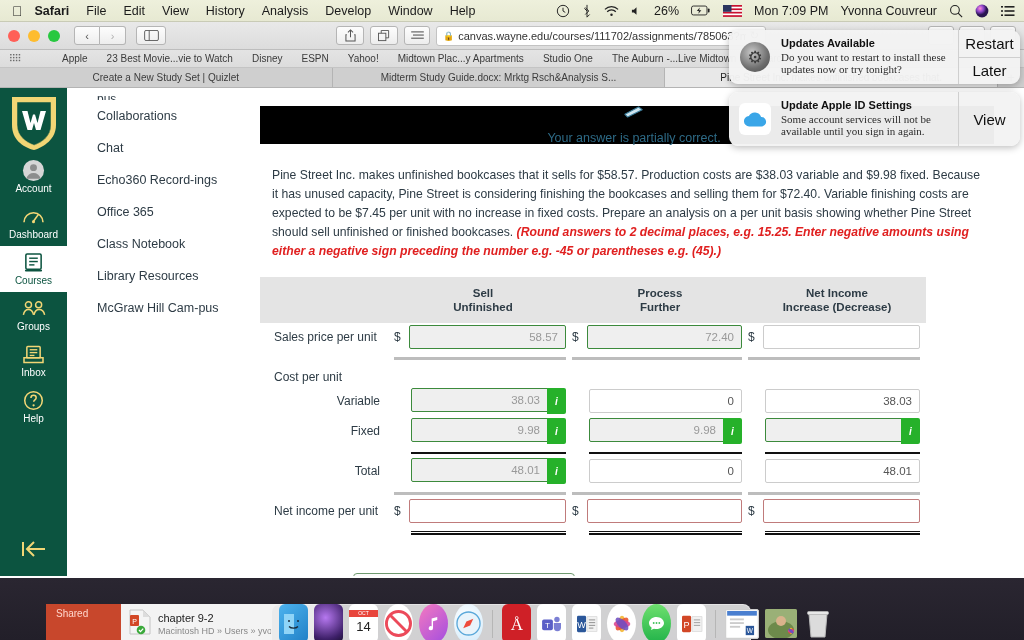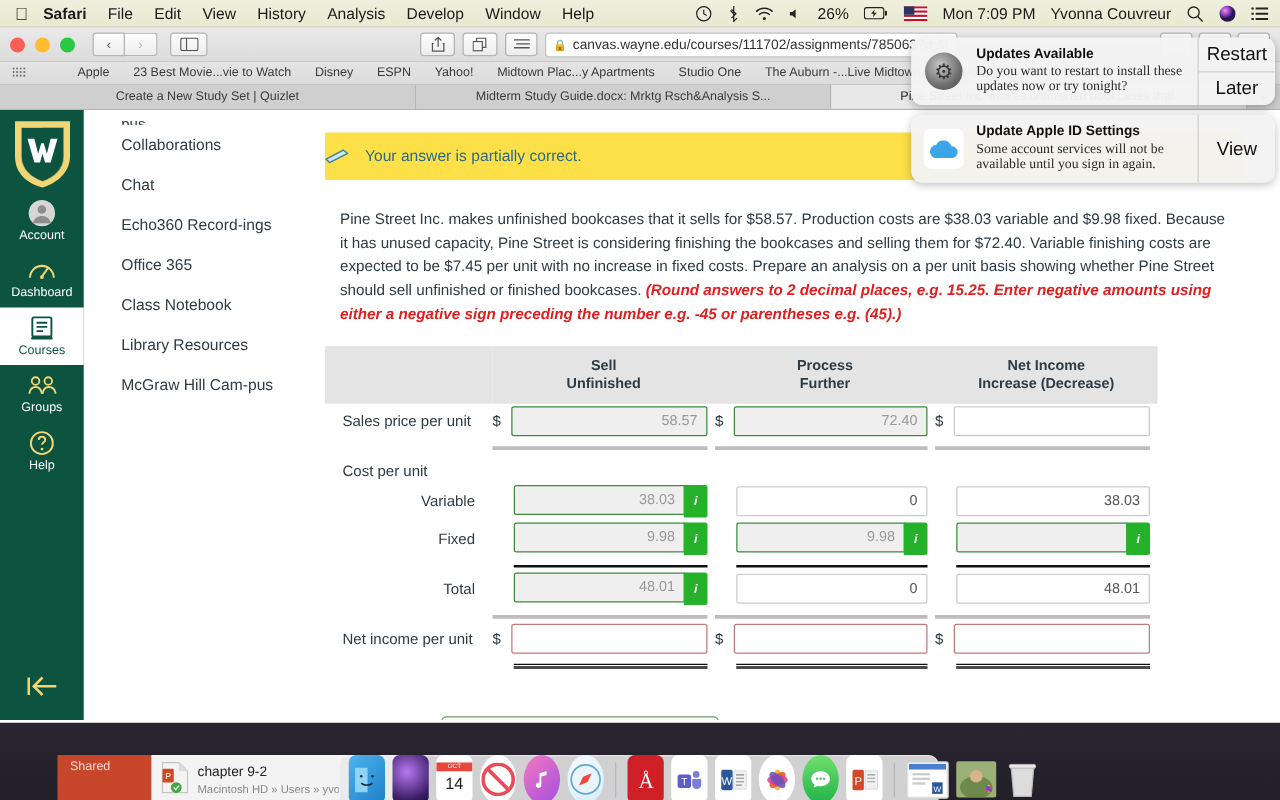--- a/index.html
+++ b/index.html
@@ -81,22 +81,22 @@
   .navitem.active .lbl { color:#0c5440; }
   .navitem .gly { display:flex; align-items:center; justify-content:center; height:22px; }
   .navcollapse { position:absolute; bottom:18px; left:0; width:67px; display:flex; justify-content:center; }
 
   .course-nav { width:193px; background:#fff; padding:4px 0 0 30px; }
   .cn-top { font-size:12px; color:#2d3b45; line-height:14px; height:8px; overflow:hidden; }
   .cn-item { font-size:12.5px; color:#2d3b45; line-height:16px; padding:8px 20px 8px 0; }
 
   .content { flex:1; position:relative; padding:0 30px 0 0; overflow:hidden; }
   .banner {
-    margin-top:18px; height:38px; background:#fde047; display:flex; align-items:center; gap:12px;
-    color:#2d6a86; font-size:12.5px;
+    margin-top:18px; height:38px; background:#000000; display:flex; align-items:center; gap:12px;
+    padding-left:14px; color:#2d6a86; font-size:12.5px;flex-direction:column;
   }
   .qtext {
     margin-top:22px; font-size:12.2px; line-height:19px; color:#2d3b45; width:712px;margin-left:12px;
   }
   .qtext .em { color:#e02020; font-weight:bold; font-style:italic; }
 
   
   .tbl { margin-top:16px; width:666px; border-collapse:collapse; }
   .tbl thead th {
     background:#e4e4e4; font-size:11.5px; color:#2d3b45; font-weight:bold;
@@ -419,20 +419,34 @@
                 <circle cx="7" cy="6" r="3.3" fill="none" stroke="#f2d675" stroke-width="1.6"></circle>
                 <circle cx="18" cy="6" r="3.3" fill="none" stroke="#f2d675" stroke-width="1.6"></circle>
                 <path d="M1.5 17c.8-4 3-5.8 5.5-5.8S11.7 13 12.5 17" fill="none" stroke="#f2d675" stroke-width="1.6"></path>
                 <path d="M13 17c.8-4 3-5.8 5.5-5.8S23.7 13 24.5 17" fill="none" stroke="#f2d675" stroke-width="1.6"></path>
               </svg>
           </span>
           <span class="lbl">Groups</span>
         </span>
 
 
+        <span class="navitem">
+          <span class="gly">
+            <svg width="21" height="19" viewBox="0 0 22 20">
+                <rect x="4" y="1.5" width="14" height="12" rx="1" fill="none" stroke="#f2d675" stroke-width="1.6"></rect>
+                <g stroke="#f2d675" stroke-width="1.4">
+                  <line x1="7" y1="5" x2="15" y2="5"></line>
+                  <line x1="7" y1="8" x2="15" y2="8"></line>
+                  <line x1="7" y1="11" x2="12" y2="11"></line>
+                </g>
+                <path d="M1 13.5h20v5H1z" fill="none" stroke="#f2d675" stroke-width="1.6"></path>
+              </svg>
+          </span>
+          <span class="lbl">Inbox</span>
+        </span>
 
         <span class="navitem">
           <span class="gly">
             <svg width="21" height="21" viewBox="0 0 22 22">
                 <circle cx="11" cy="11" r="9.2" fill="none" stroke="#f2d675" stroke-width="1.6"></circle>
                 <path d="M8.3 8.3c0-1.6 1.2-2.7 2.8-2.7s2.7 1 2.7 2.5c0 2.2-2.6 2.2-2.6 4.3" fill="none" stroke="#f2d675" stroke-width="1.6"></path>
                 <circle cx="11.1" cy="16" r="1.2" fill="#f2d675"></circle>
               </svg>
           </span>
           <span class="lbl">Help</span>

